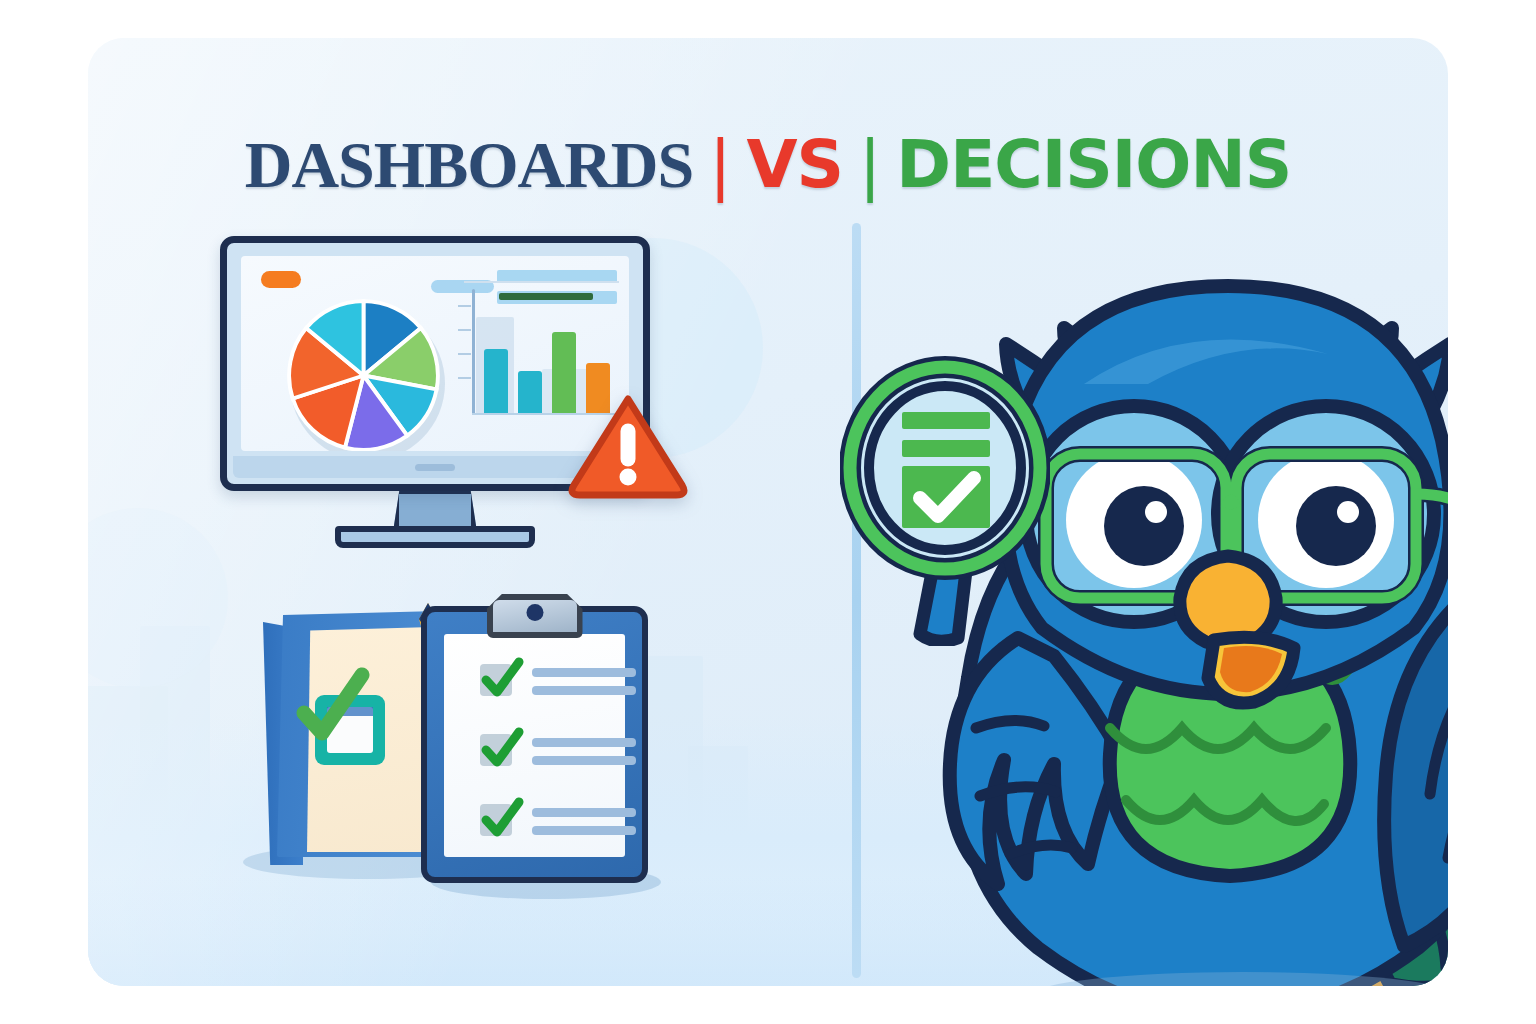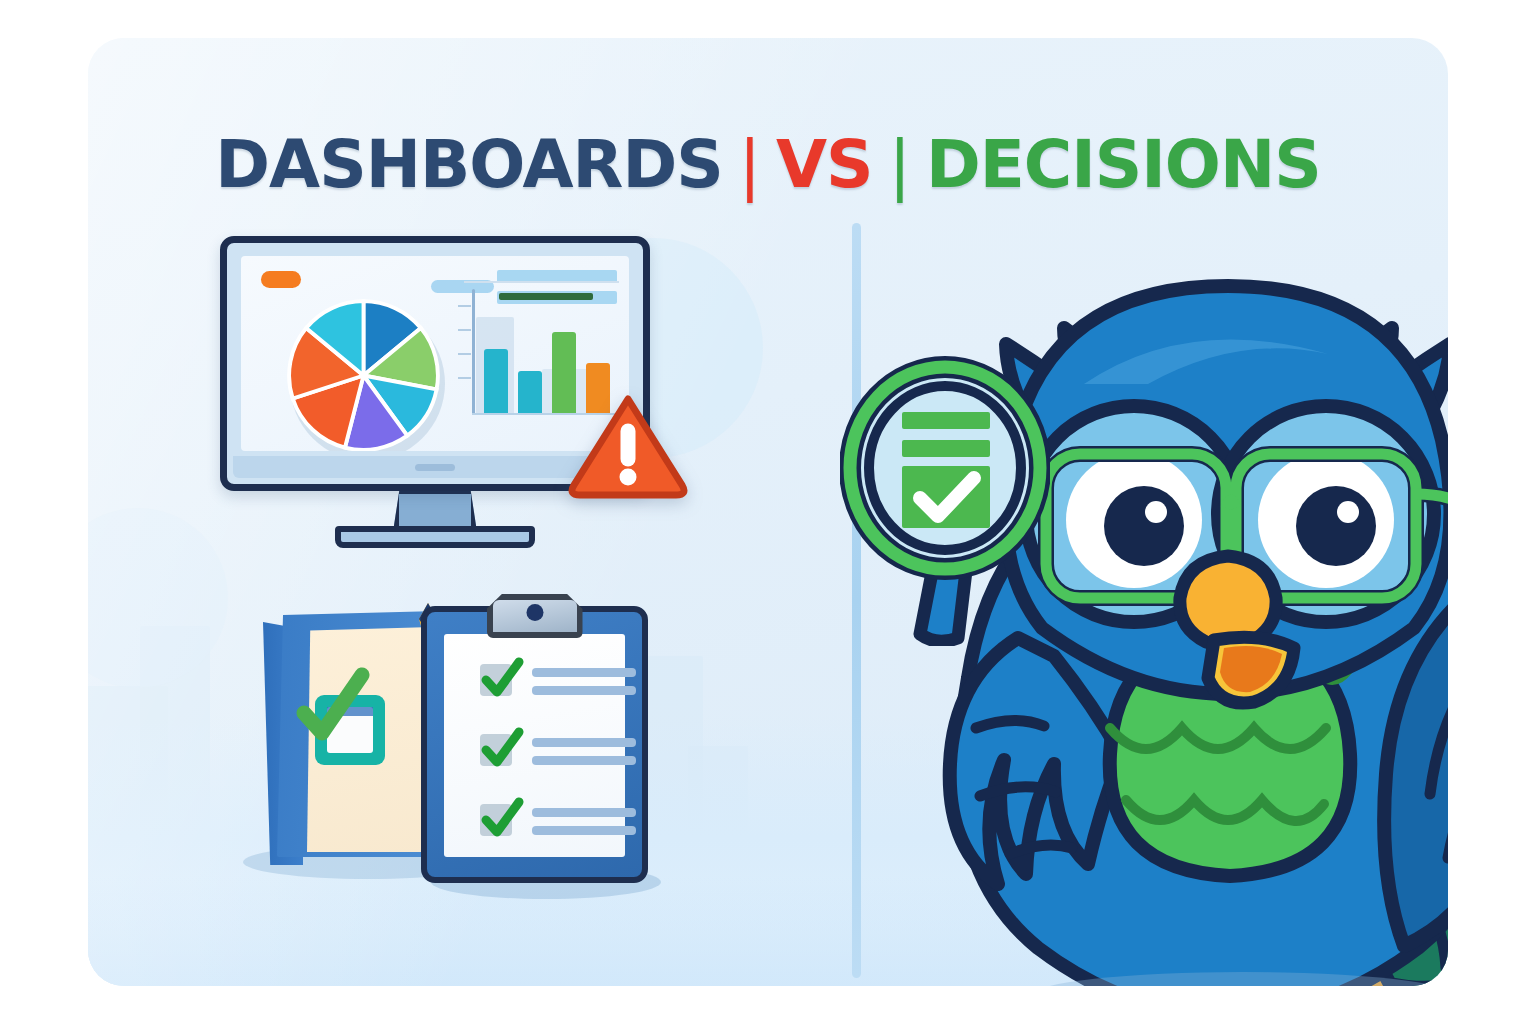--- a/index.html
+++ b/index.html
@@ -36,21 +36,21 @@
   .blob{position:absolute;border-radius:50%;background:#d9ecfa;opacity:.7;}
 
   
   .title{
     position:absolute;left:0;top:88px;width:100%;
     text-align:center;white-space:nowrap;
     font-size:66px;font-weight:bold;letter-spacing:-1px;
     font-family:"DejaVu Sans", sans-serif;
     text-shadow:0 2px 2px rgba(30,60,95,.18);
   }
-  .t-dash{color:#2d4a72;}
+  .t-dash{color:#2d4a72;font-family:Liberation Serif, serif;}
   .t-pipe-r{color:#e8392b;font-weight:normal;margin:0 16px;}
   .t-vs{color:#e8392b;}
   .t-pipe-g{color:#3aa648;font-weight:normal;margin:0 16px;}
   .t-dec{color:#3aa648;margin-top:35px;}
 
   
   .divider{
     position:absolute;left:764px;top:185px;width:9px;height:755px;
     background:linear-gradient(180deg,#bcdcf4,#a8d2f0 50%,#bcdcf4);
     border-radius:5px;

